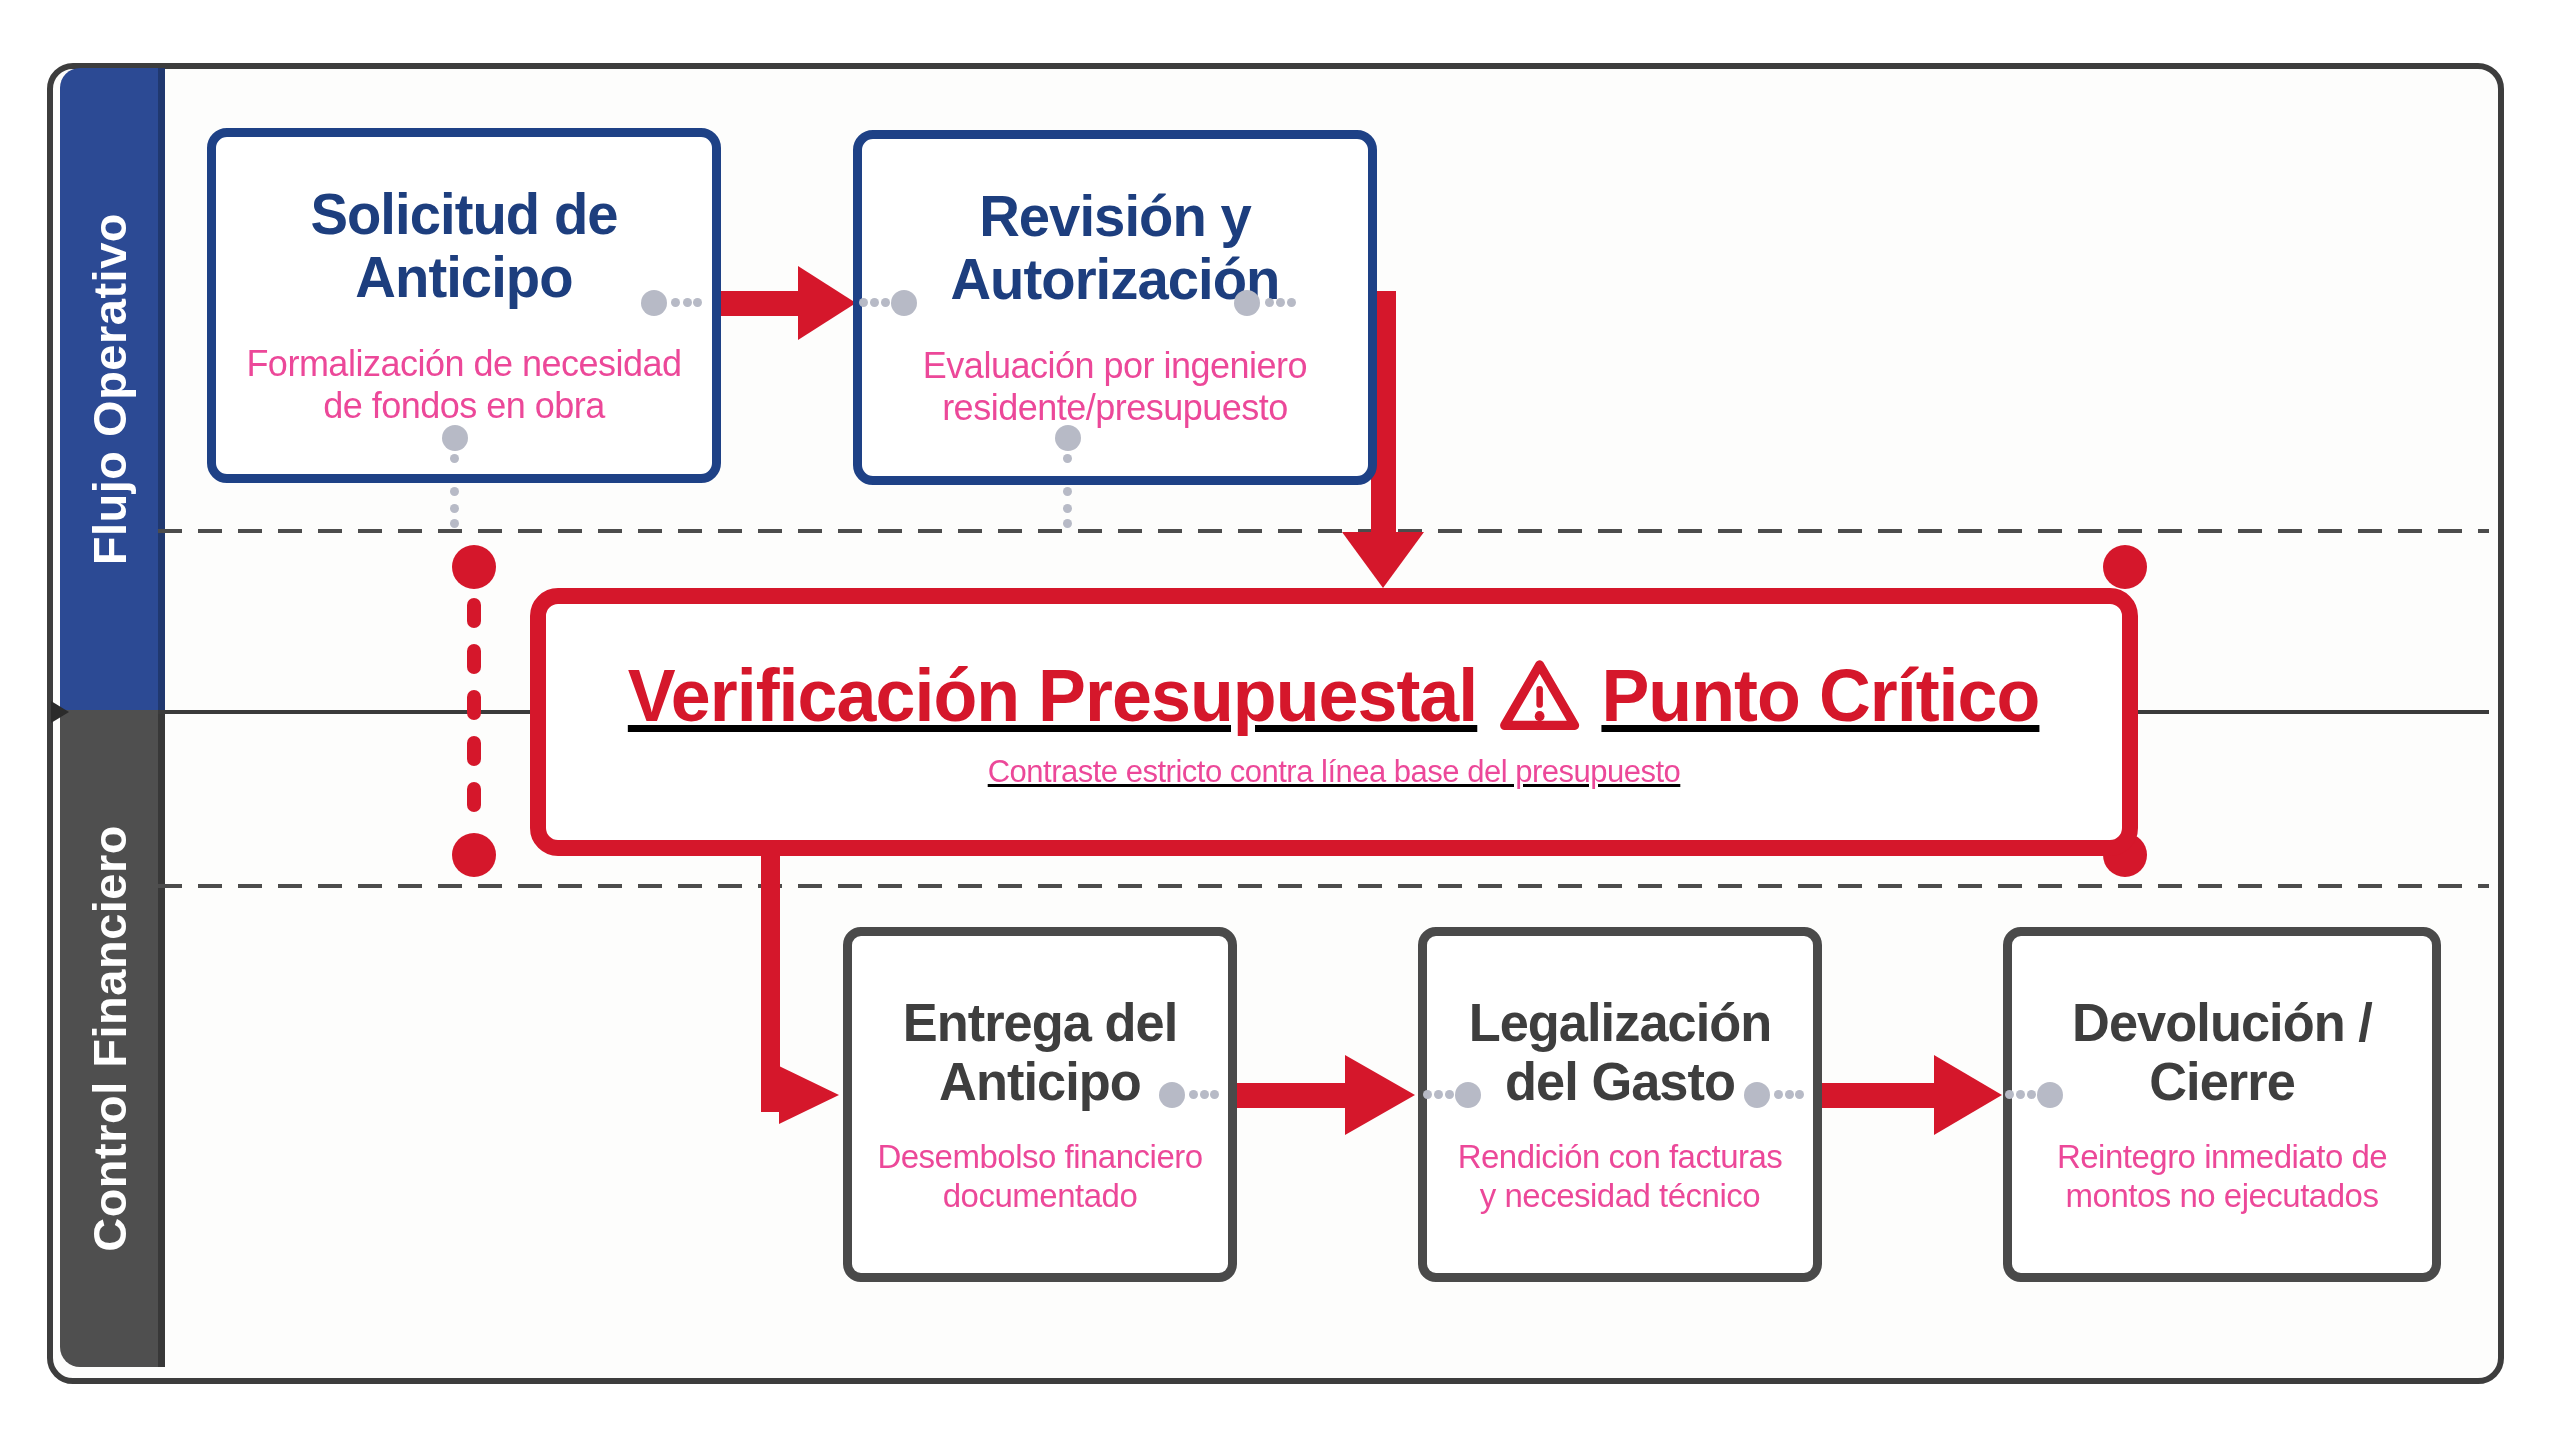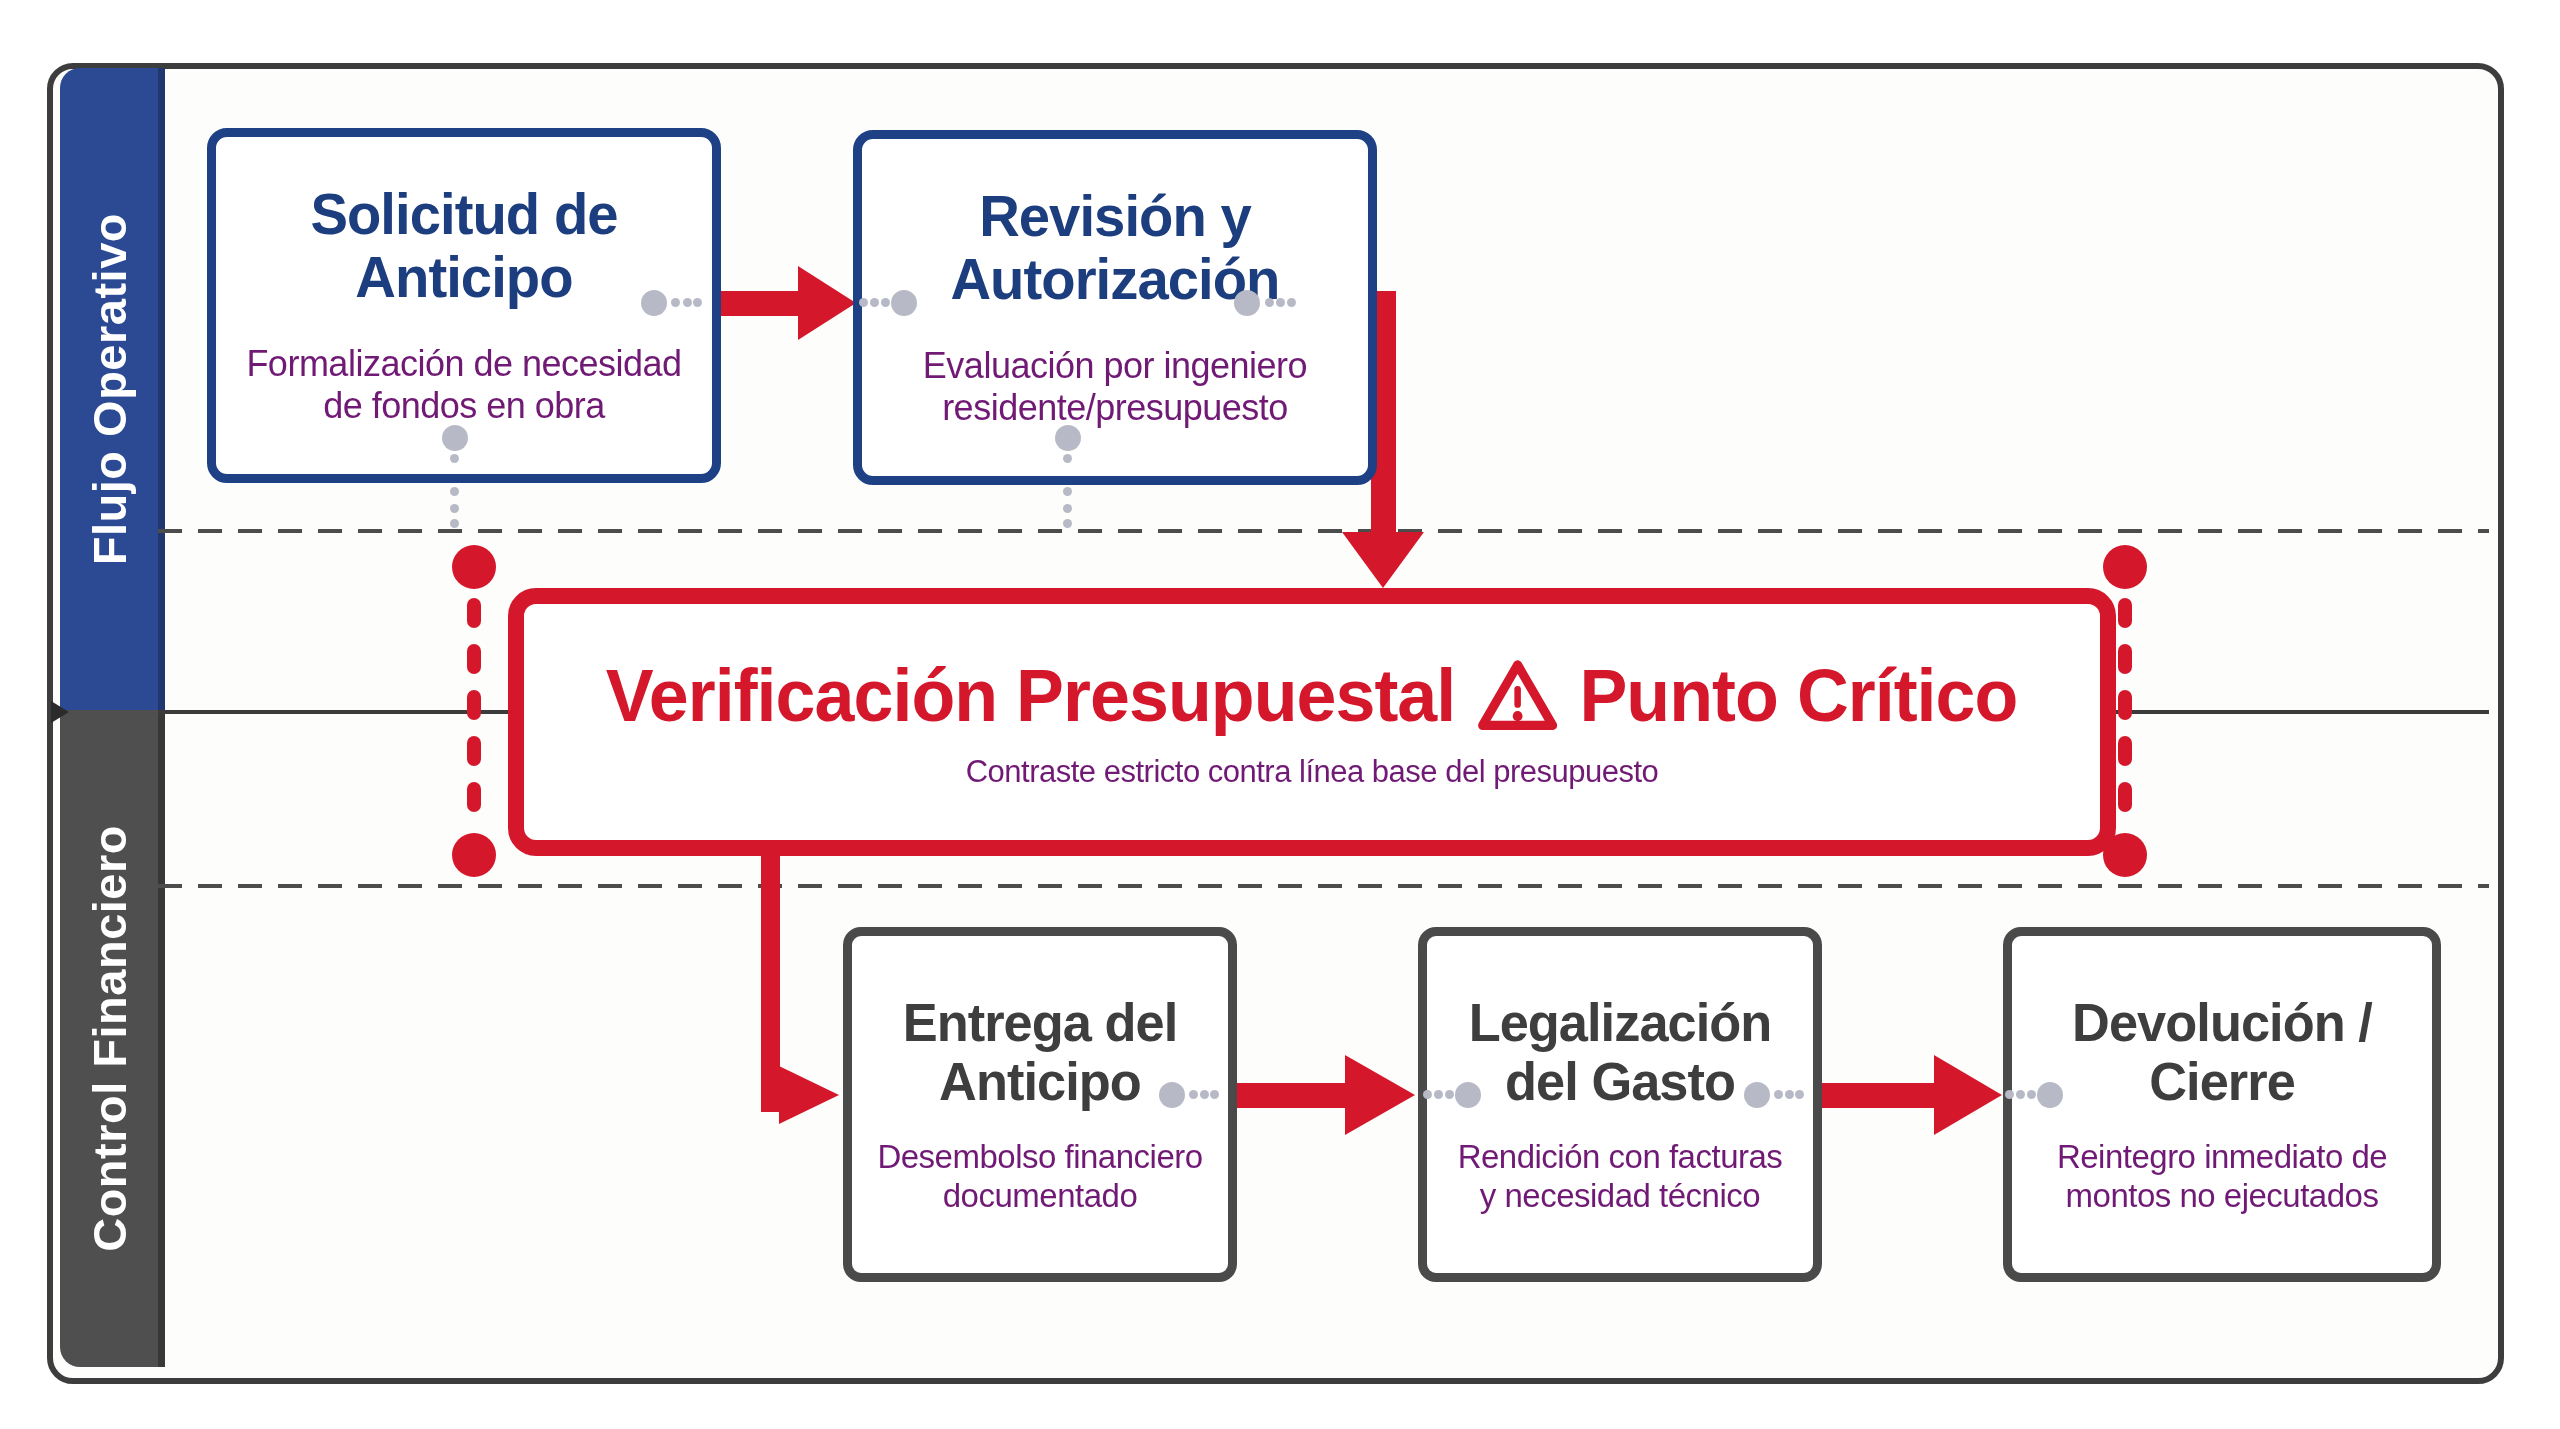--- a/index.html
+++ b/index.html
@@ -26,21 +26,21 @@
 
   
   .node{position:absolute;background:#ffffff;display:flex;flex-direction:column;
         align-items:center;justify-content:center;text-align:center;}
   .node--blue{border:9px solid #1e4186;border-radius:20px;gap:34px;}
   .node--gray{border:9px solid #4a4a4a;border-radius:18px;gap:28px;}
   .node--red {border:16px solid #d5172b;border-radius:28px;gap:16px;}
   .node-title{font-weight:bold;line-height:1.08;letter-spacing:-1px;transform:scaleX(0.97);}
   .node--blue .node-title{font-size:58px;color:#1d3e7e;}
   .node--gray .node-title{font-size:54px;color:#3e3e3e;}
-  .node-subtitle{color:#701a75;line-height:1.18;letter-spacing:-0.5px;}
+  .node-subtitle{color:#ec4899;line-height:1.18;letter-spacing:-0.5px;}
   .node--blue .node-subtitle{font-size:36px;}
   .node--gray .node-subtitle{font-size:33px;}
 
   .red-title-row{display:flex;align-items:center;justify-content:center;gap:22px;
                  font-weight:bold;font-size:74px;color:#d5172b;white-space:nowrap;
                  letter-spacing:-1px;transform:scaleX(0.97);}
   .node--red .node-subtitle{font-size:31px;}
   .warn-svg{width:84px;height:76px;display:block;}
 
   
@@ -120,21 +120,21 @@
   <div class="node node--blue" style="left:207px;top:128px;width:496px;height:337px;">
     <div class="node-title" style="max-width:400px;">Solicitud de Anticipo</div>
     <div class="node-subtitle" style="max-width:462px;">Formalización de necesidad de fondos en obra</div>
   </div>
 
   <div class="node node--blue" style="left:853px;top:130px;width:506px;height:337px;">
     <div class="node-title" style="max-width:420px;">Revisión y Autorización</div>
     <div class="node-subtitle" style="max-width:430px;">Evaluación por ingeniero residente/presupuesto</div>
   </div>
 
-  <div class="node node--red" style="left:508px;top:588px;width:1576px;height:236px;">
+  <div class="node node--red" style="left:530px;top:588px;width:1576px;height:236px;text-decoration:underline;">
     <div class="red-title-row">
       <span>Verificación Presupuestal</span>
       <svg class="warn-svg" viewBox="0 0 100 90">
         <path d="M50 8 L93 80 L7 80 Z" fill="none" stroke="#d5172b" stroke-width="11" stroke-linejoin="round"></path>
         <rect x="46" y="33" width="8" height="26" rx="4" fill="#d5172b"></rect>
         <circle cx="50" cy="69" r="6" fill="#d5172b"></circle>
       </svg>
       <span>Punto Crítico</span>
     </div>
     <div class="node-subtitle" style="white-space:nowrap;">Contraste estricto contra línea base del presupuesto</div>

